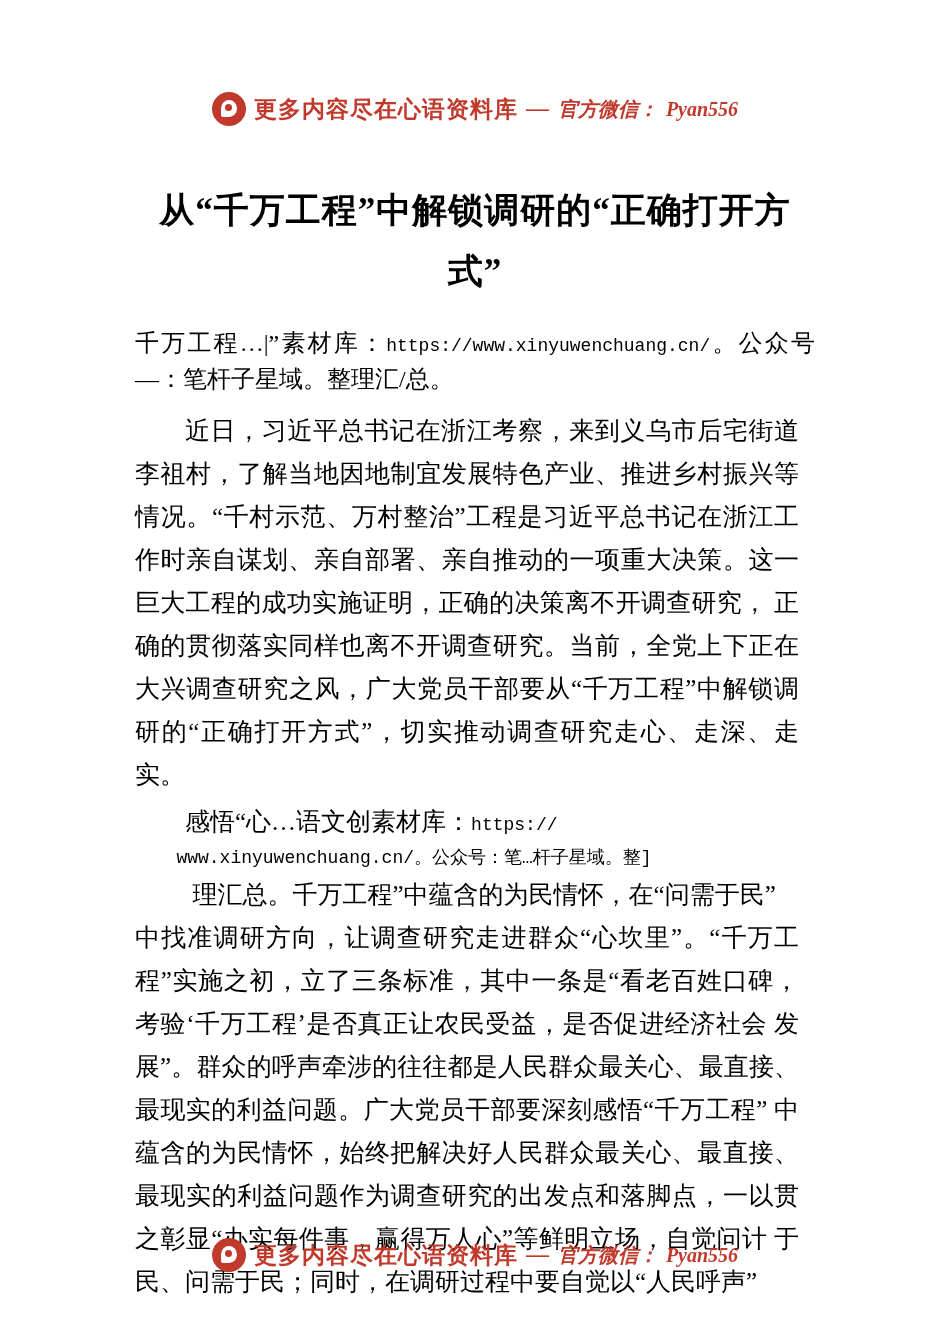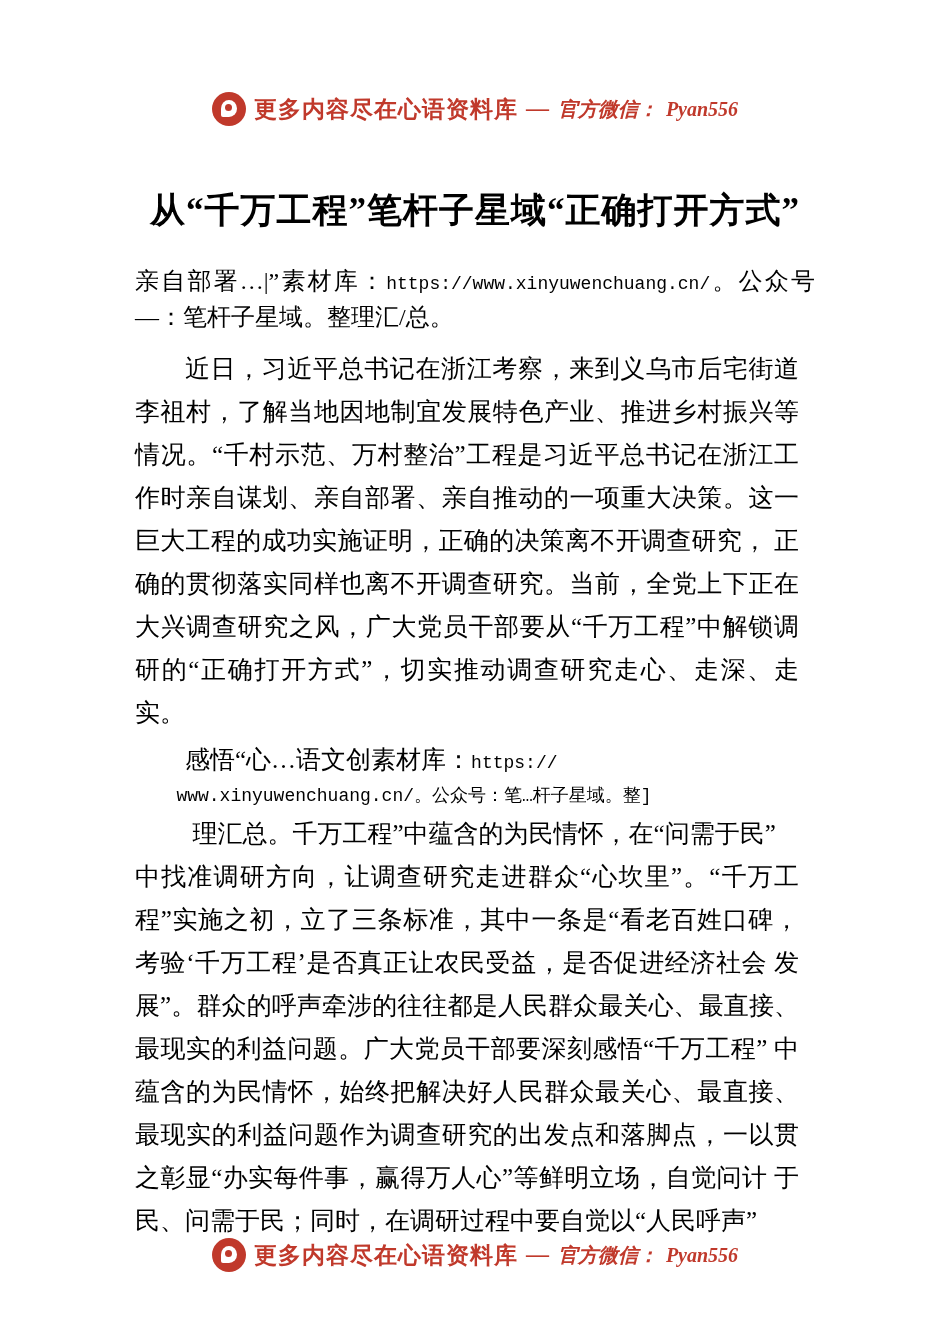--- a/index.html
+++ b/index.html
@@ -133,24 +133,24 @@
 <div class="page">
 
   <div class="watermark top">
     <span class="wm-logo"></span>
     <span class="wm-text">更多内容尽在心语资料库</span>
     <span class="wm-text sep">—</span>
     <span class="wm-sub">官方微信：</span>
     <span class="wm-sub">Pyan556</span>
   </div>
 
-  <h1 class="doc-title">从“千万工程”笔杆子星域“正确打开方式”</h1>
+  <h1 class="doc-title">从“千万工程”中解锁调研的“正确打开方式”</h1>
 
   <div class="source-line">
-    <span>亲自部署…|”素材库：</span><span class="mono">https://www.xinyuwenchuang.cn/</span><span>。公众号—：笔杆子星域。整理汇/总。</span>
+    <span>千万工程…|”素材库：</span><span class="mono">https://www.xinyuwenchuang.cn/</span><span>。公众号—：笔杆子星域。整理汇/总。</span>
   </div>
 
   <p class="para">近日，习近平总书记在浙江考察，来到义乌市后宅街道李祖村，了解当地因地制宜发展特色产业、推进乡村振兴等情况。“千村示范、万村整治”工程是习近平总书记在浙江工作时亲自谋划、亲自部署、亲自推动的一项重大决策。这一巨大工程的成功实施证明，正确的决策离不开调查研究， 正确的贯彻落实同样也离不开调查研究。当前，全党上下正在大兴调查研究之风，广大党员干部要从“千万工程”中解锁调研的“正确打开方式”，切实推动调查研究走心、走深、走实。</p>
 
   <p class="para tight">
     <span>感悟“心…语文创素材库：</span><span class="mono">https://</span><span class="inline-block-indent mono">www.xinyuwenchuang.cn/。公众号：笔…杆子星域。整]</span><span class="inline-block-indent2">理汇总。千万工程”中蕴含的为民情怀，在“问需于民”</span><span>中找准调研方向，让调查研究走进群众“心坎里”。“千万工程”实施之初，立了三条标准，其中一条是“看老百姓口碑， 考验‘千万工程’是否真正让农民受益，是否促进经济社会 发展”。群众的呼声牵涉的往往都是人民群众最关心、最直接、最现实的利益问题。广大党员干部要深刻感悟“千万工程” 中蕴含的为民情怀，始终把解决好人民群众最关心、最直接、最现实的利益问题作为调查研究的出发点和落脚点，一以贯 之彰显“办实每件事，赢得万人心”等鲜明立场，自觉问计 于民、问需于民；同时，在调研过程中要自觉以“人民呼声”</span>
   </p>
 
   <div class="watermark bottom">
     <span class="wm-logo"></span>

